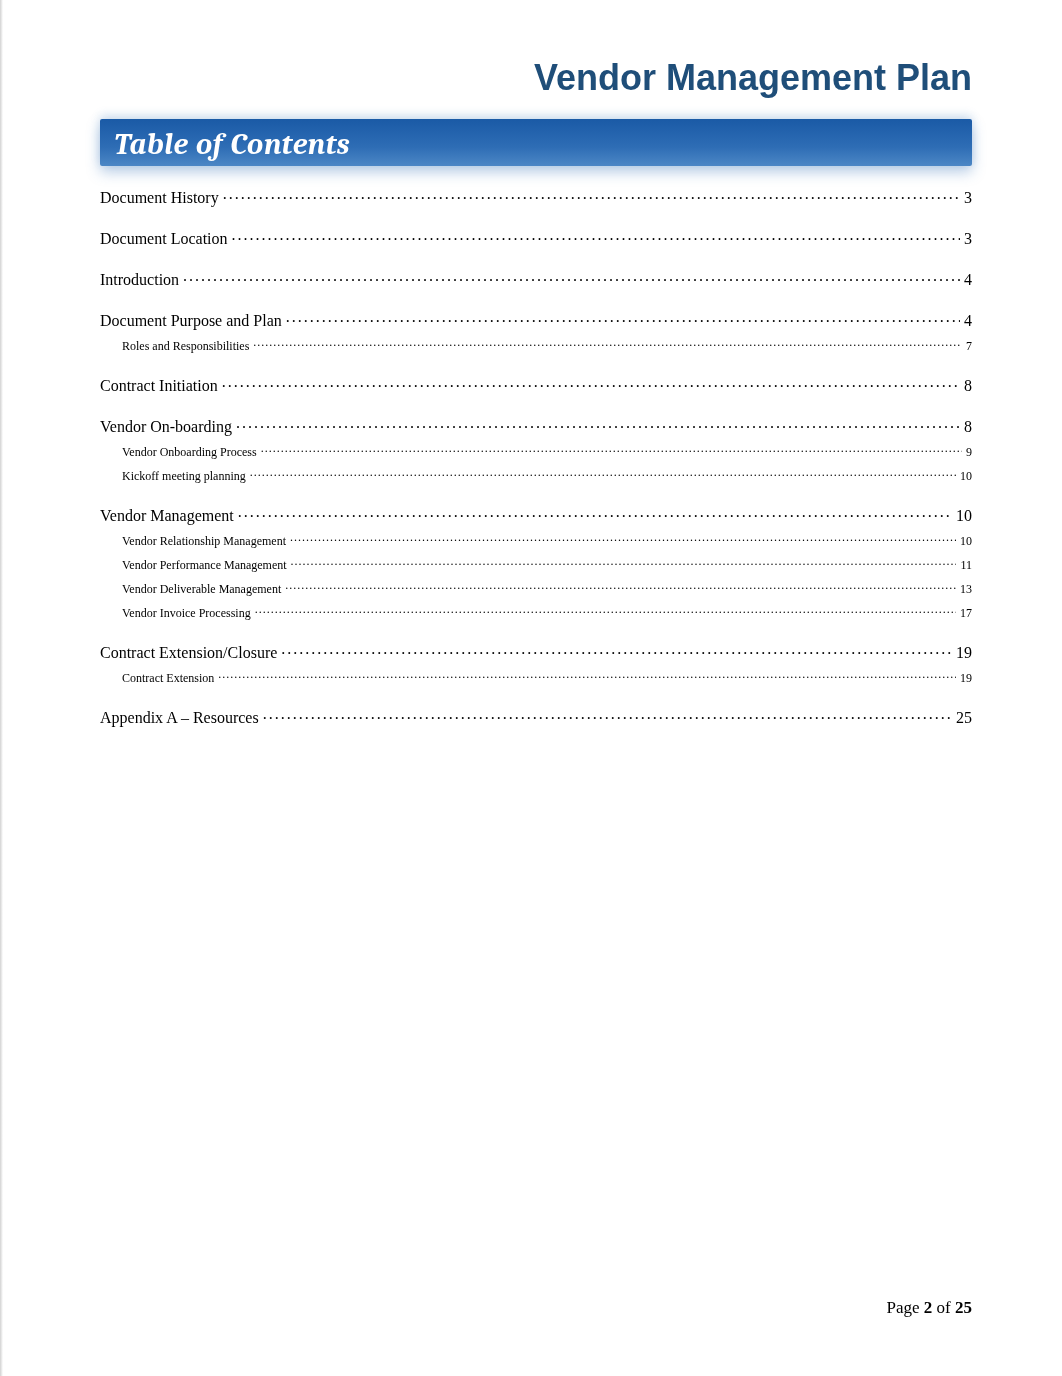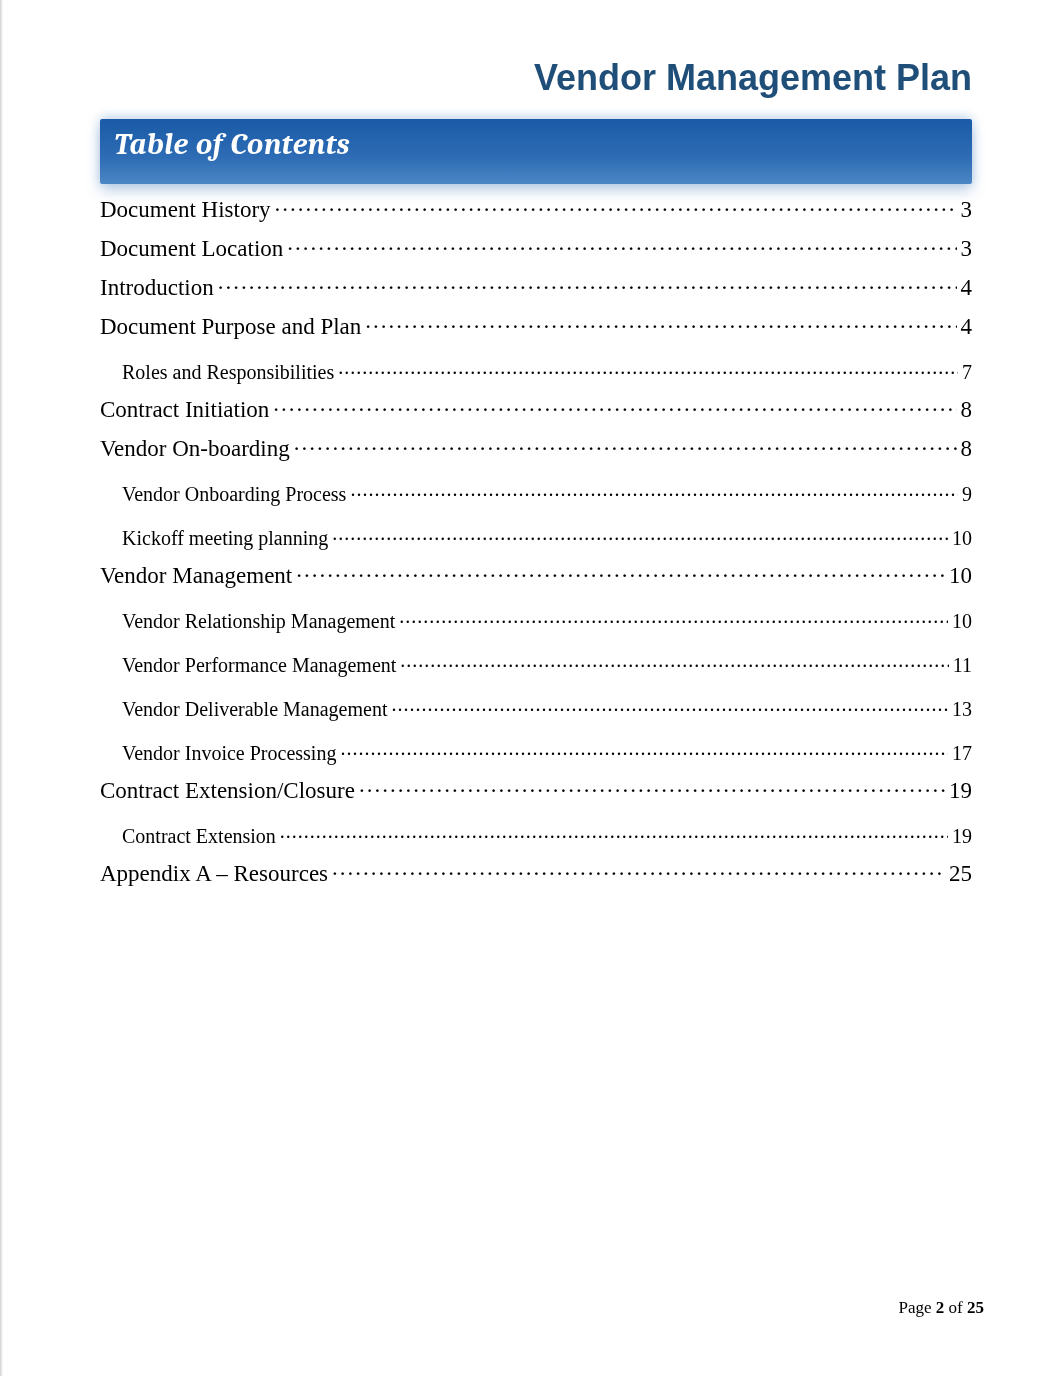--- a/index.html
+++ b/index.html
@@ -22,48 +22,48 @@
     color: #1f4e79;
     font-family: "Segoe UI", Arial, sans-serif;
     font-weight: 700;
     font-size: 36px;
     text-align: right;
     margin: 17px 0 20px 0;
   }
   .toc-banner {
     background: linear-gradient(to bottom, #1a5aa6 0%, #2e6db5 60%, #4c87c5 100%);
     box-shadow: 0 6px 14px rgba(46,109,181,0.35), 0 -4px 10px rgba(46,109,181,0.18);
-    padding: 8px 14px 22px 14px;
+    padding: 8px 14px 4px 14px;
     border-radius: 2px;
     margin-bottom: 6px;
   }
   .toc-banner-title {
     font-family: "Cambria", "Georgia", serif;
     font-style: italic;
     font-weight: 700;
     color: #fff;
     font-size: 30px;
     letter-spacing: 0.5px;
   }
   .toc {
     color: #000;
   }
   .toc-row {
     display: flex;
     align-items: baseline;
     white-space: nowrap;
   }
   .toc-row.level-1 {
-    font-size: 23px;
-    margin-top: 10px;
+    font-size: 16px;
+    margin-top: 21px;
     padding-left: 0;
   }
   .toc-row.level-2 {
-    font-size: 20px;
-    margin-top: 19px;
+    font-size: 12px;
+    margin-top: 8px;
     padding-left: 22px;
   }
   .toc-label {
     flex: 0 0 auto;
   }
   .toc-leader {
     flex: 1 1 auto;
     overflow: hidden;
     margin: 0 4px;
     position: relative;
@@ -82,21 +82,21 @@
   }
   .toc-row.level-2 .toc-leader::after {
     letter-spacing: 1px;
   }
   .toc-page {
     flex: 0 0 auto;
   }
   .footer {
     position: absolute;
     bottom: 58px;
-    right: 78px;
+    right: 90px;
     font-size: 17px;
     font-family: "Times New Roman", Times, serif;
   }
   .footer .bold { font-weight: 700; }
   .left-edge {
     position: absolute;
     left: 0;
     top: 0;
     bottom: 0;
     width: 3px;

